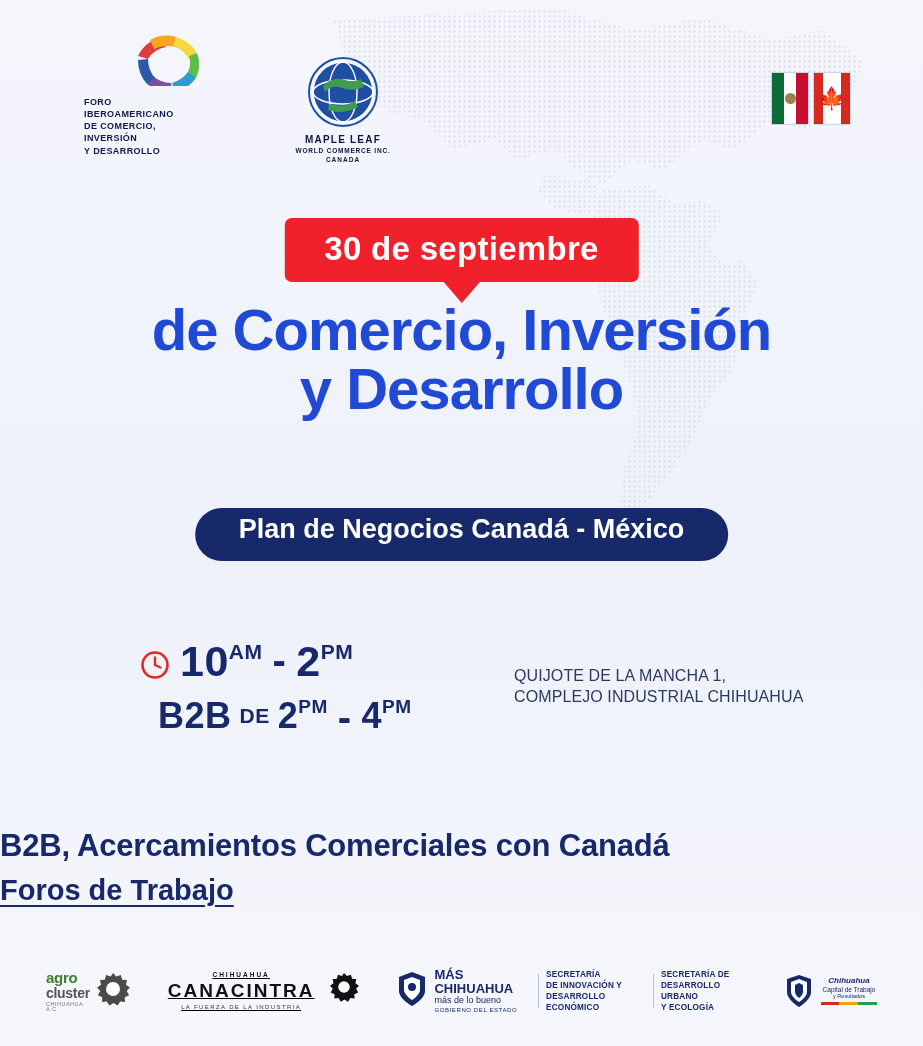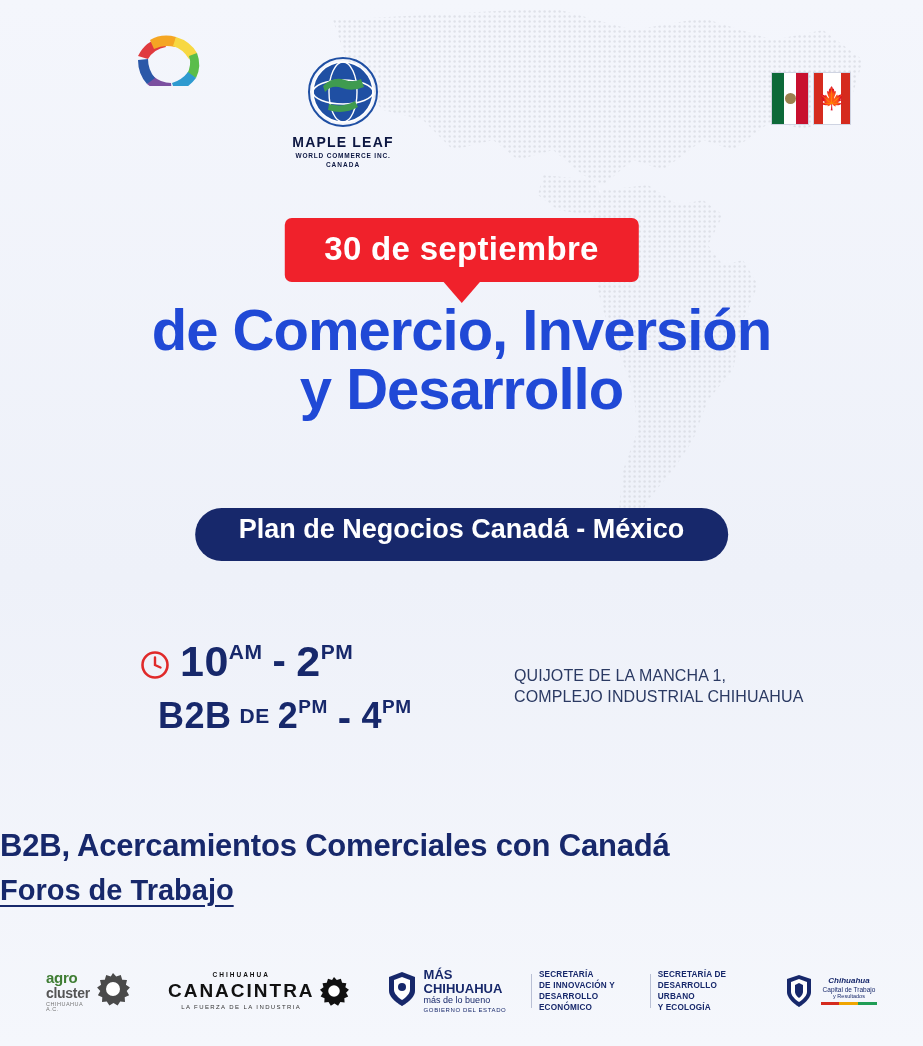--- a/index.html
+++ b/index.html
@@ -54,21 +54,21 @@
     padding-left: 6px;
   }
   .logo-maple {
     position: absolute;
     left: 258px; top: 32px;
     width: 170px;
     text-align: center;
   }
   .maple-globe { width: 72px; height: 72px; margin: 0 auto 6px; }
   .maple-globe svg { width: 100%; height: 100%; }
-  .maple-title { font-size: 14px; font-weight: bold; letter-spacing: 1.2px; color: #0d1742; }
+  .maple-title { font-size: 10px; font-weight: bold; letter-spacing: 1.2px; color: #0d1742; }
   .maple-sub { font-size: 6.5px; font-weight: bold; letter-spacing: .8px; color: #0d1742; margin-top: 2px; }
   .maple-country { font-size: 6.5px; font-weight: bold; letter-spacing: 1px; color: #0d1742; margin-top: 2px; }
 
   .flags {
     position: absolute;
     right: 72px; top: 48px;
     display: flex;
     gap: 4px;
   }
   .flag {
@@ -253,21 +253,21 @@
   .agro { display: flex; align-items: center; gap: 6px; }
   .agro-text { text-align: left; line-height: 1; }
   .agro-1 { font-size: 15px; font-weight: bold; color: #3f7d34; letter-spacing: -.3px; }
   .agro-2 { font-size: 14px; font-weight: bold; color: #555; margin-top: 1px; letter-spacing: -.3px; }
   .agro-3 { font-size: 5.5px; color: #777; margin-top: 2px; letter-spacing: .5px; }
 
   .cana { text-align: center; line-height: 1; }
   .cana-top { font-size: 6.5px; font-weight: bold; color: #111; letter-spacing: 2px; }
   .cana-mid { font-size: 19px; font-weight: bold; color: #111; letter-spacing: 2px; margin-top: 3px; }
   .cana-bot { font-size: 6px; color: #333; letter-spacing: 1.4px; margin-top: 4px; }
-  .cana-wrap { display: flex; align-items: flex-end; gap: 4px; }
+  .cana-wrap { display: flex; align-items: flex-start; gap: 15px; text-decoration: underline; }
 
   .mch { display: flex; align-items: center; gap: 7px; }
   .mch-text { line-height: 1.05; text-align: left; }
   .mch-1 { font-size: 13px; font-weight: bold; color: #17286b; }
   .mch-2 { font-size: 9px; color: #17286b; }
   .mch-3 { font-size: 6px; color: #17286b; letter-spacing: .6px; margin-top: 2px; }
   .divider-v { width: 1px; height: 34px; background: #b9c0d4; }
   .sec-text { font-size: 8.2px; color: #17286b; line-height: 1.35; font-weight: bold; letter-spacing: .2px; }
 
   .chi { display: flex; align-items: center; gap: 8px; }
@@ -304,20 +304,27 @@
           <g transform="translate(50,30)">
             <path d="M-30,-6 q8,-16 24,-18 l4,9 q-12,2 -18,12 z" fill="#e03a3e"></path>
             <path d="M-18,-22 q12,-7 26,-3 l-1,10 q-11,-3 -21,2 z" fill="#f5a623"></path>
             <path d="M8,-25 q14,4 21,16 l-8,6 q-6,-10 -16,-13 z" fill="#f7d842"></path>
             <path d="M29,-9 q5,13 -1,25 l-9,-4 q5,-9 2,-18 z" fill="#5bbd4a"></path>
             <path d="M28,16 q-8,11 -21,14 l-3,-9 q10,-3 16,-11 z" fill="#2e9ad0"></path>
             <path d="M4,30 q-14,1 -25,-8 l6,-8 q8,7 18,7 z" fill="#7b4fa0"></path>
             <path d="M-21,22 q-9,-10 -9,-24 l10,-1 q0,11 7,19 z" fill="#2b58a8"></path>
           </g>
         </svg>
+      </div>
+      <div class="foro-text">
+        <div>FORO</div>
+        <div>IBEROAMERICANO</div>
+        <div>DE COMERCIO,</div>
+        <div>INVERSIÓN</div>
+        <div>Y DESARROLLO</div>
       </div>
     </div>
 
     <div class="logo-maple">
       <div class="maple-globe">
         <svg viewBox="0 0 72 72" xmlns="http://www.w3.org/2000/svg">
           <circle cx="36" cy="36" r="30" fill="#1f4fa3"></circle>
           <ellipse cx="36" cy="36" rx="30" ry="12" fill="none" stroke="#ffffff" stroke-width="1.4"></ellipse>
           <ellipse cx="36" cy="36" rx="14" ry="30" fill="none" stroke="#ffffff" stroke-width="1.4"></ellipse>
           <circle cx="36" cy="36" r="30" fill="none" stroke="#ffffff" stroke-width="1.6"></circle>

